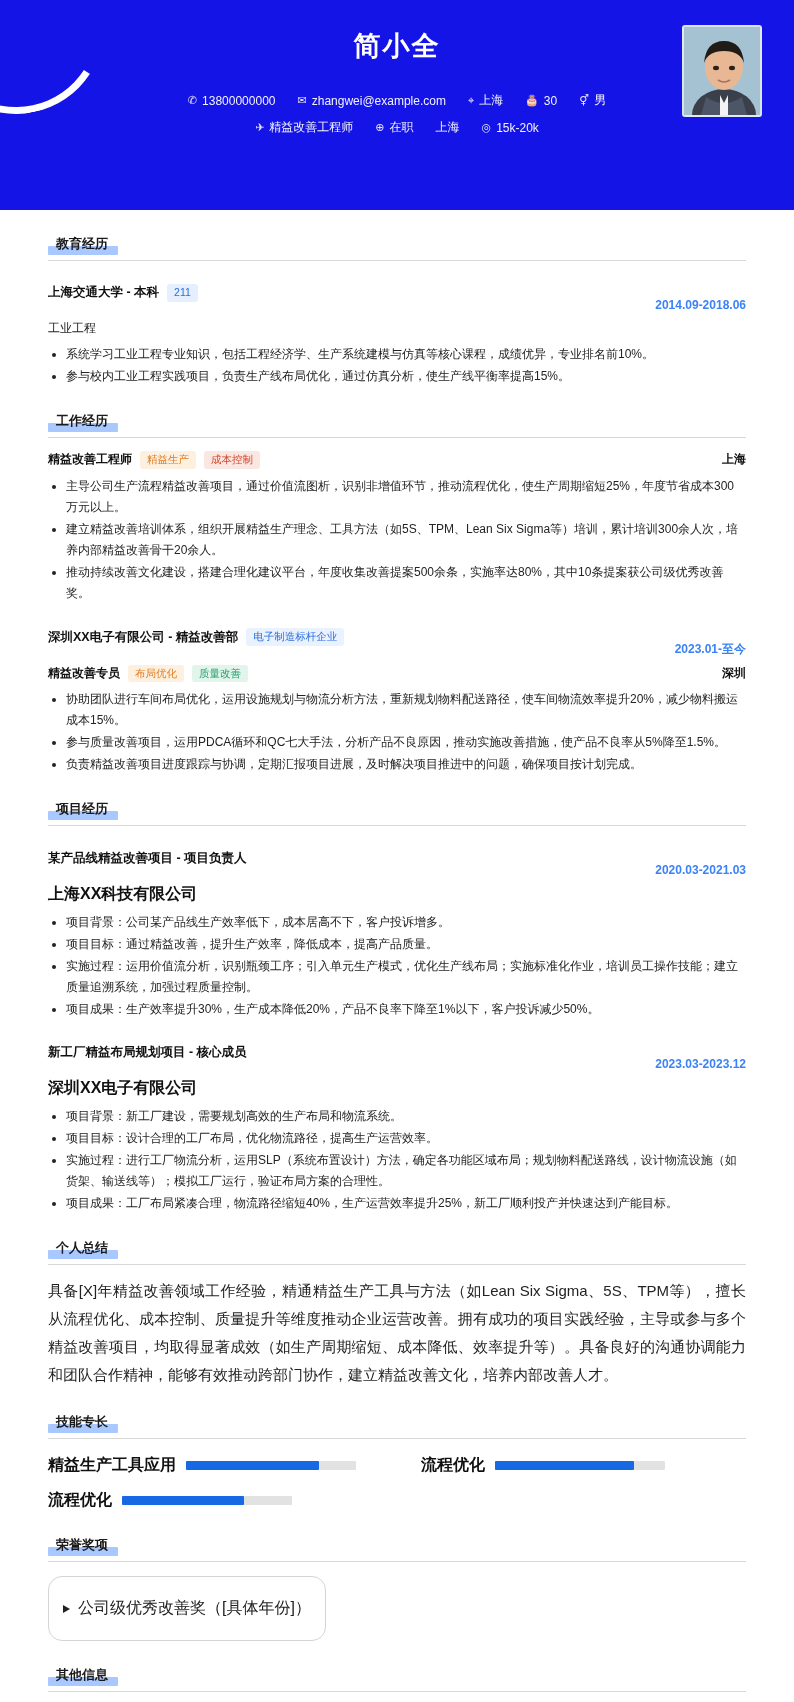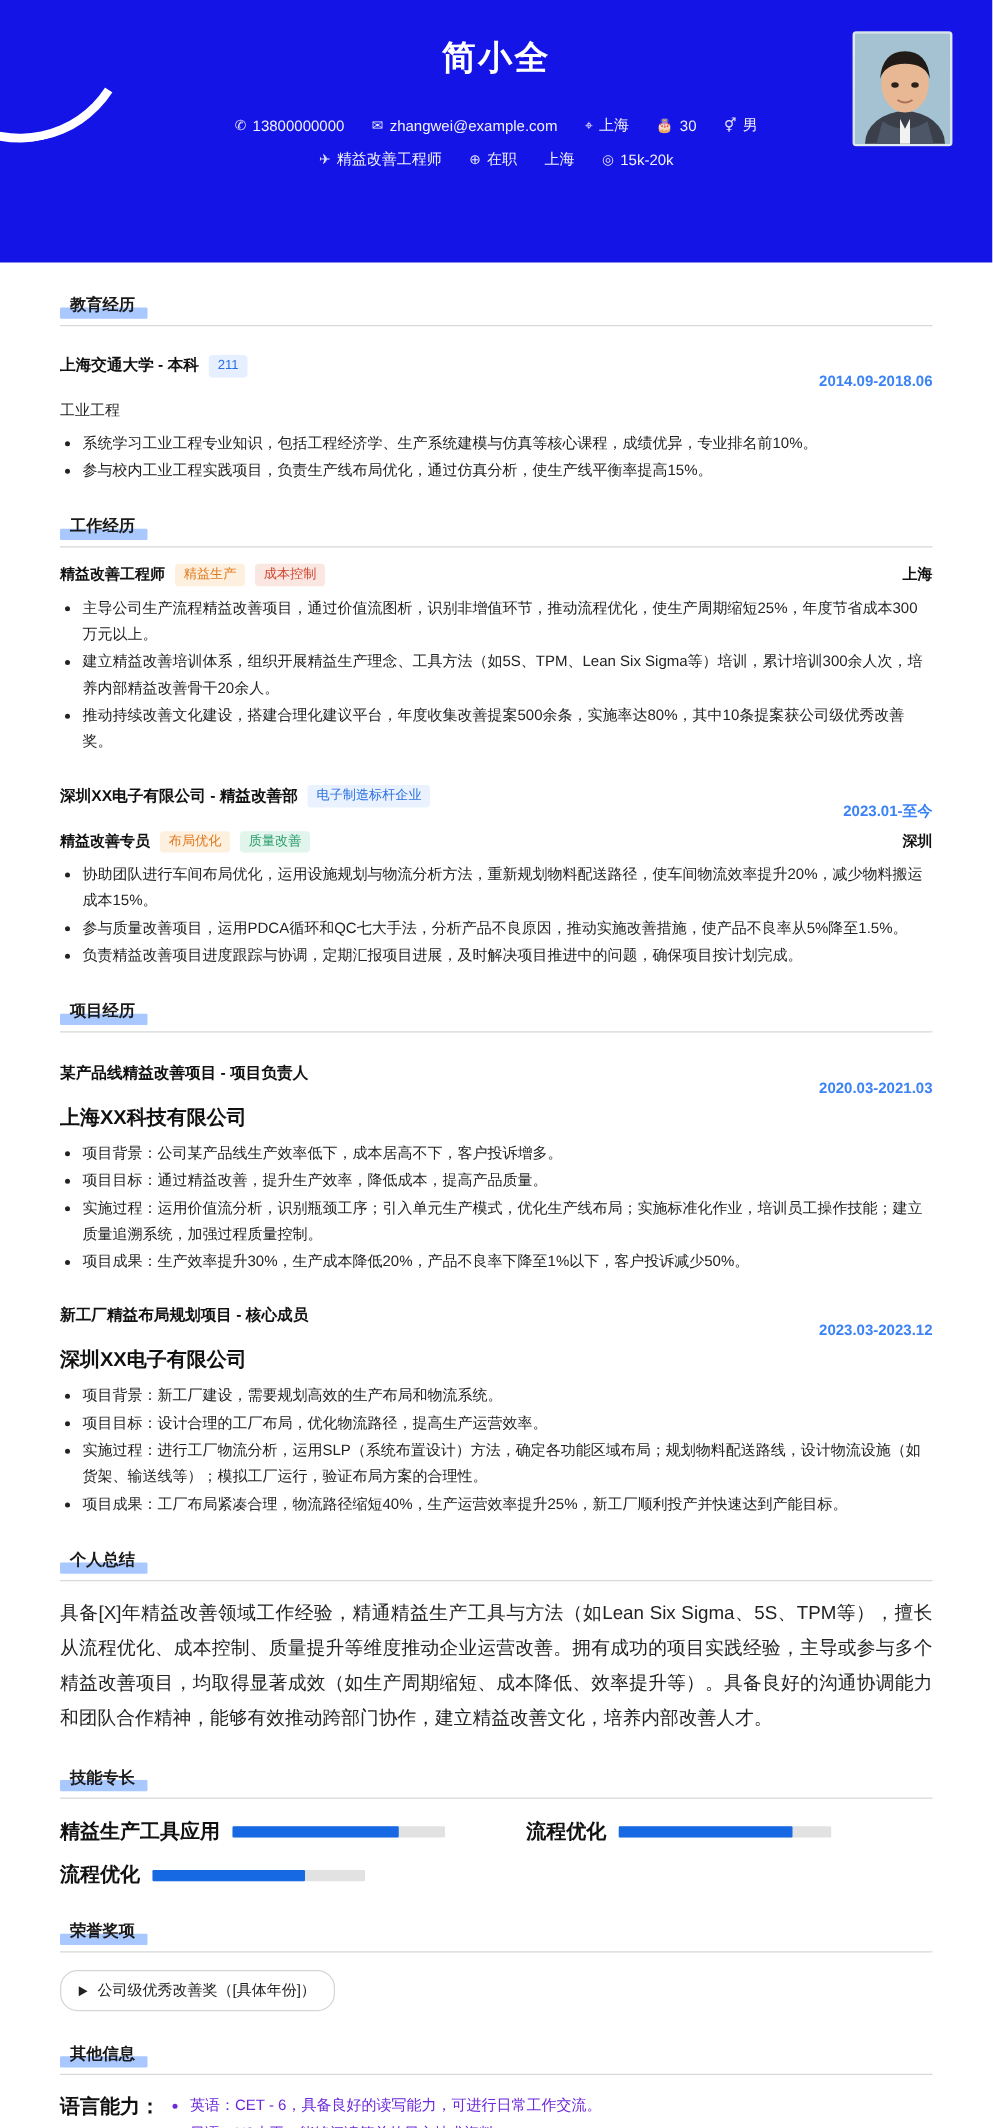--- a/index.html
+++ b/index.html
@@ -233,23 +233,23 @@
     border-radius: 1px;
   }
 
   
   .honor-item {
     display: inline-flex;
     align-items: center;
     gap: 8px;
     border: 1px solid #d5d5d5;
     border-radius: 14px;
-    padding: 7px 14px;
+    padding: 21px 14px;
     margin-top: 14px;
-    font-size: 12px;
+    font-size: 16px;
     color: #222;
   }
   .tri {
     width: 0; height: 0;
     border-left: 7px solid #222;
     border-top: 4.5px solid transparent;
     border-bottom: 4.5px solid transparent;
   }
 
   

